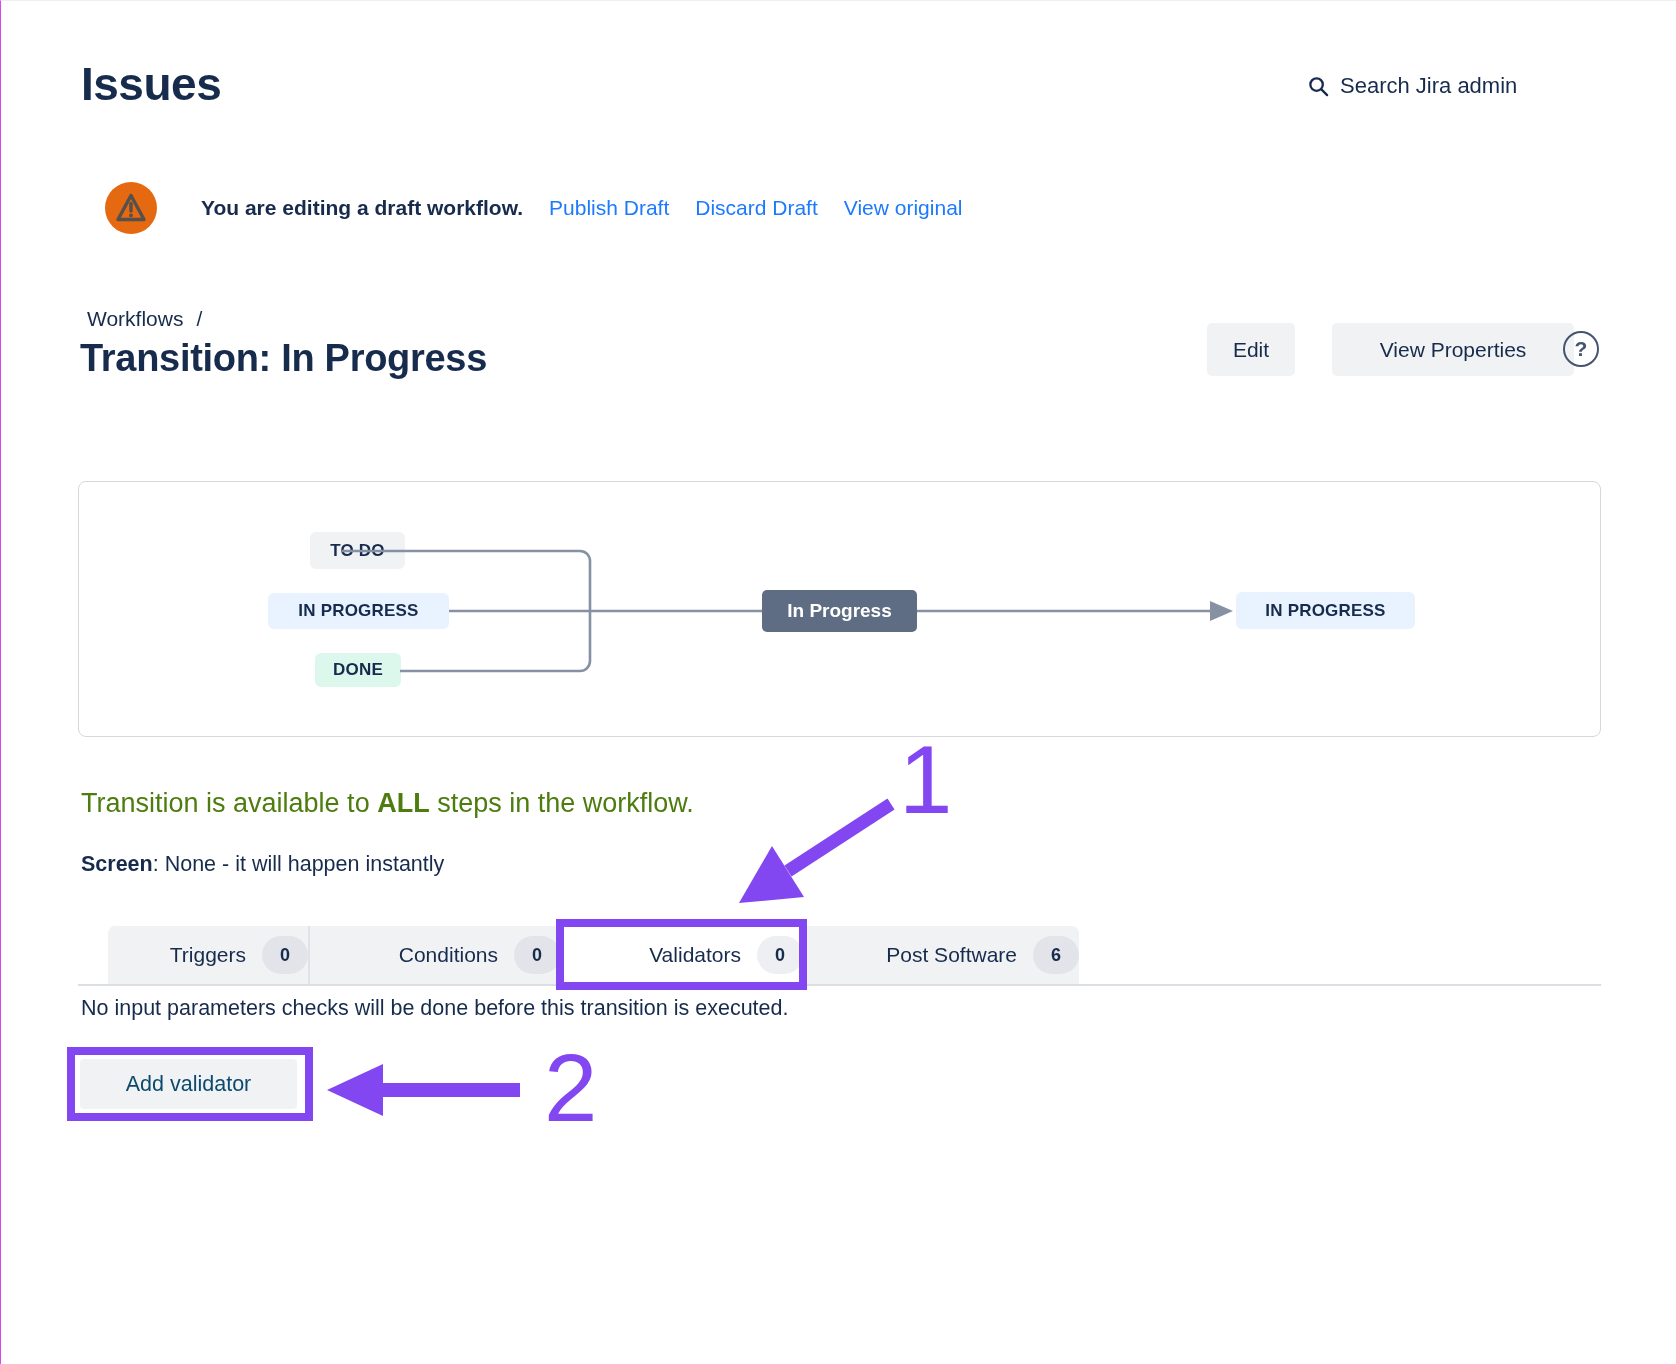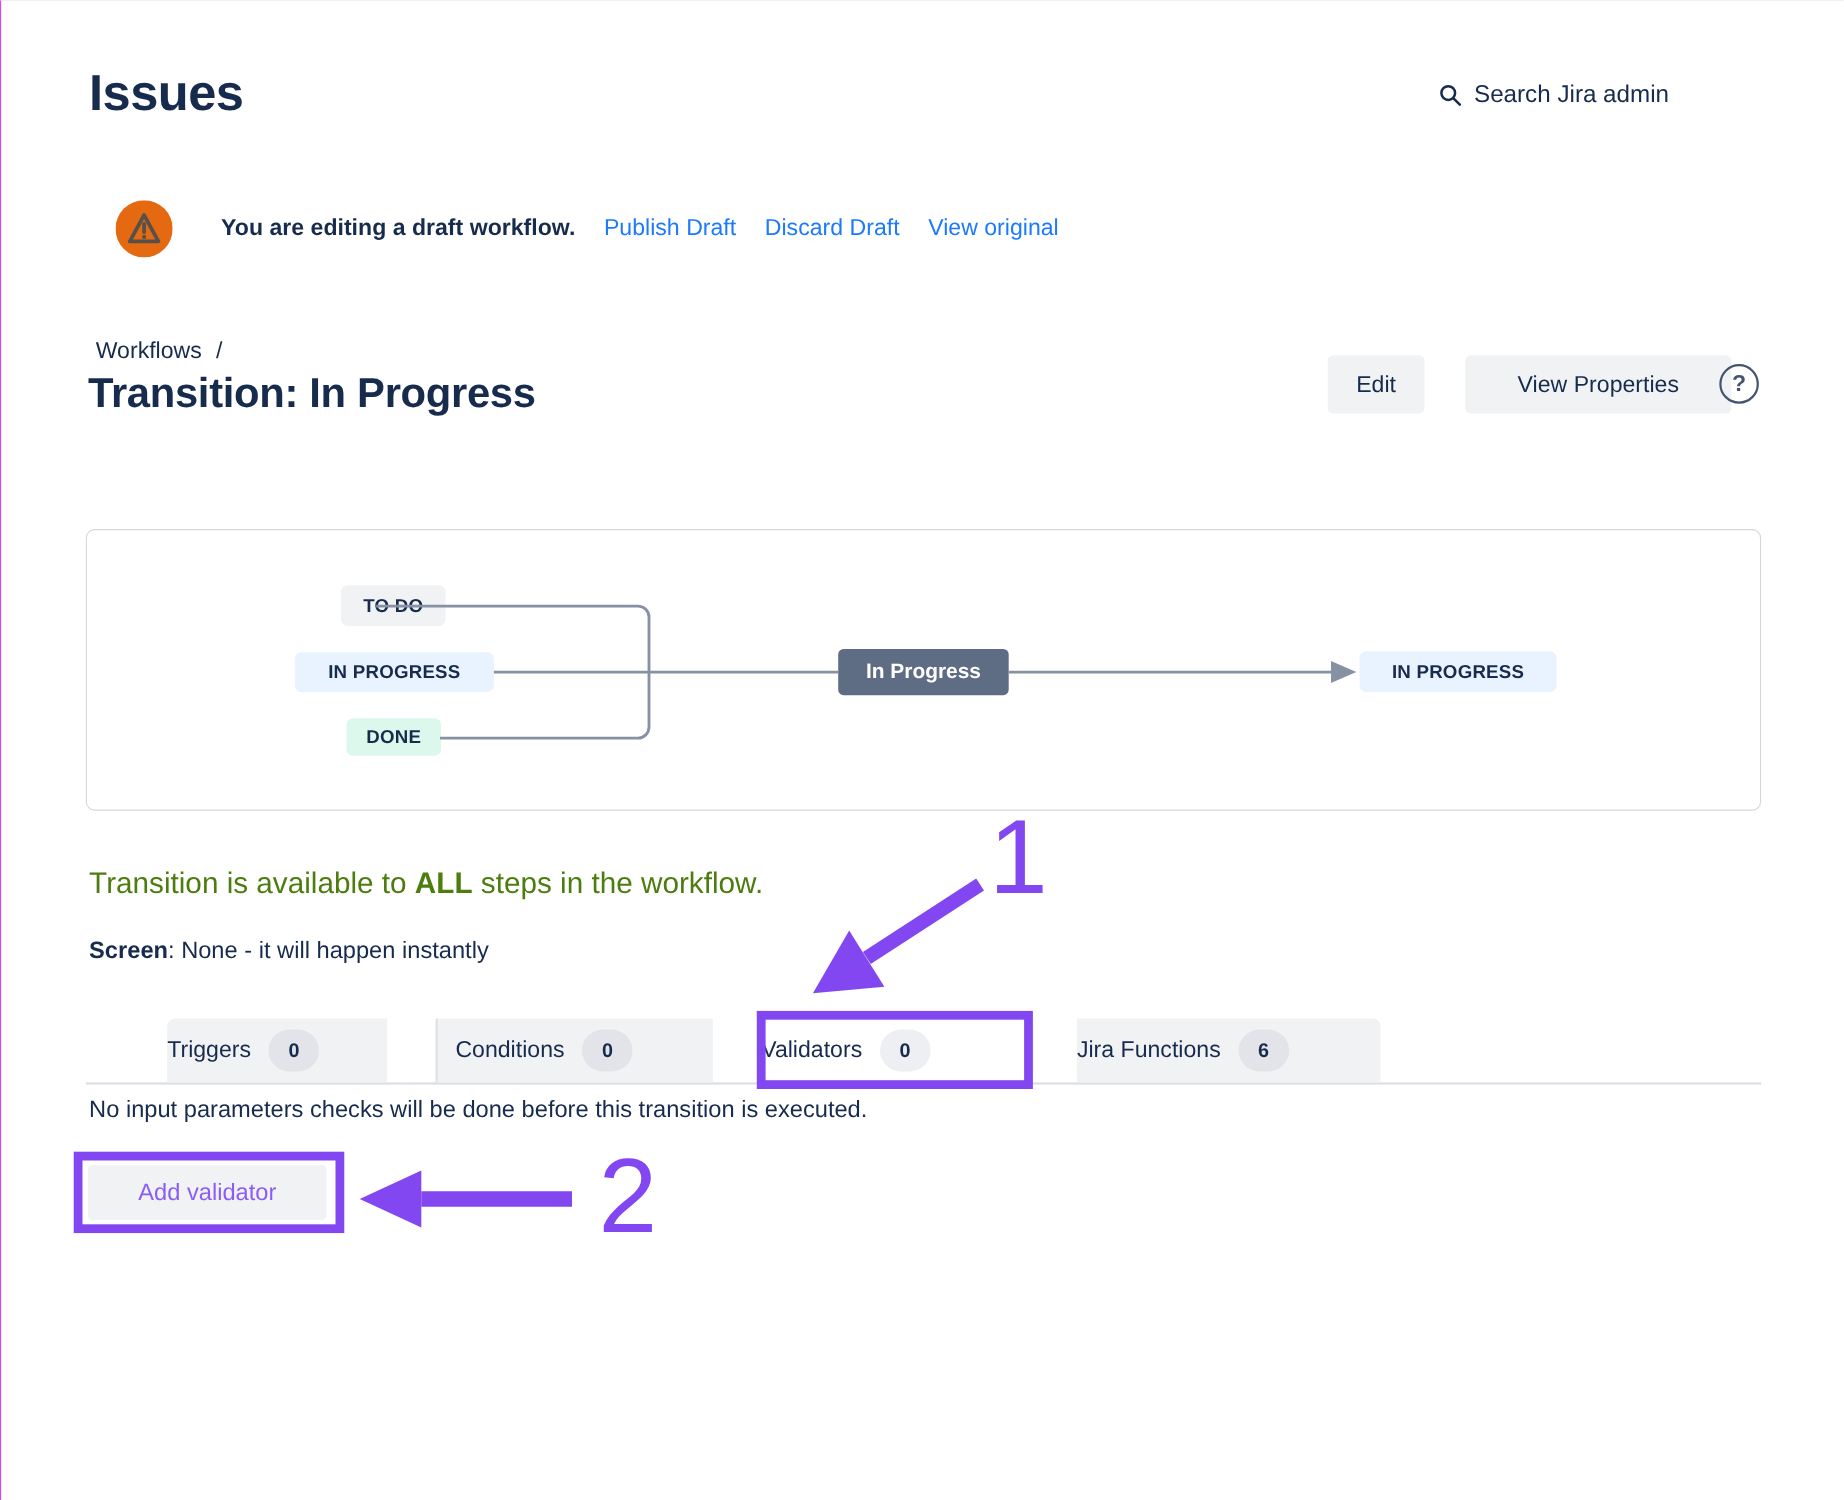--- a/index.html
+++ b/index.html
@@ -102,22 +102,22 @@
   .availability-line { position:absolute; left:80px; top:787px; font-size:27px; color:#4d7c0f; }
   .screen-line       { position:absolute; left:80px; top:851px; font-size:21.5px; color:#172B4D; }
 
   
   .tabs {
     position:absolute; left:107px; top:925px; height:58px;
     display:flex; z-index:5;
   }
   .tab {
     height:58px; background:#F1F2F4; cursor:pointer;
-    display:flex; align-items:center; justify-content:flex-start; gap:16px;
-    font-size:21px; color:#172B4D; position:relative;margin-left:44px;
+    display:flex; align-items:center; justify-content:flex-end; gap:16px;
+    font-size:21px; color:#172B4D; position:relative;
   }
   .tab-0 { width:200px; border-radius:7px 0 0 0; }
   .tab-1 { width:252px; border-left:2px solid #DFE2E6;padding-left:16px; }
   .tab-2 { width:243px; background:#ffffff; }
   .tab-3 { width:276px; border-radius:0 7px 0 0; }
   .tab .pill {
     min-width:46px; height:38px; padding:0 12px;
     border-radius:19px; background:#E2E4E9;
     display:flex; align-items:center; justify-content:center;
     font-size:18px; font-weight:700; color:#172B4D;
@@ -132,21 +132,21 @@
   }
   .frame-tab { left:-4px; right:-4px; top:-7px; bottom:-6px; }
 
   
   .empty-message { position:absolute; left:80px; top:995px; font-size:21.5px; color:#172B4D; z-index:2; }
   .add-validator-wrap { position:absolute; left:79px; top:1058px; z-index:5; }
   .btn-add {
     position:relative; width:217px; height:50px;
     background:#F1F2F4; border:none; border-radius:4px;
     font-family:"Liberation Sans", sans-serif;
-    font-size:21.5px; color:#8b5cf6; cursor:pointer;
+    font-size:21.5px; color:#0c4a6e; cursor:pointer;
   }
   .frame-add { left:-13px; right:-16px; top:-12px; bottom:-12px; }
 
   
   .annot-overlay { position:absolute; inset:0; pointer-events:none; z-index:40; }
   .annot-num {
     position:absolute; color:#8347F2;
     font-size:96px; font-weight:400; line-height:1; pointer-events:none; z-index:40;
   }
   .num-1 { left:898px; top:731px; }
@@ -219,21 +219,21 @@
     <div class="tab tab-1">
       <span>Conditions</span>
       <span class="pill">0</span>
     </div>
     <div class="tab tab-2">
       <span>Validators</span>
       <span class="pill">0</span>
       <span class="annotation-frame frame-tab"></span>
     </div>
     <div class="tab tab-3">
-      <span>Jira Functions</span>
+      <span>Post Software</span>
       <span class="pill">6</span>
     </div>
   </div>
   <div class="tabs-baseline"></div>
 
   <div class="empty-message">No input parameters checks will be done before this transition is executed.</div>
   <div class="add-validator-wrap">
     <button class="btn-add">Add validator</button>
     <span class="annotation-frame frame-add"></span>
   </div>

